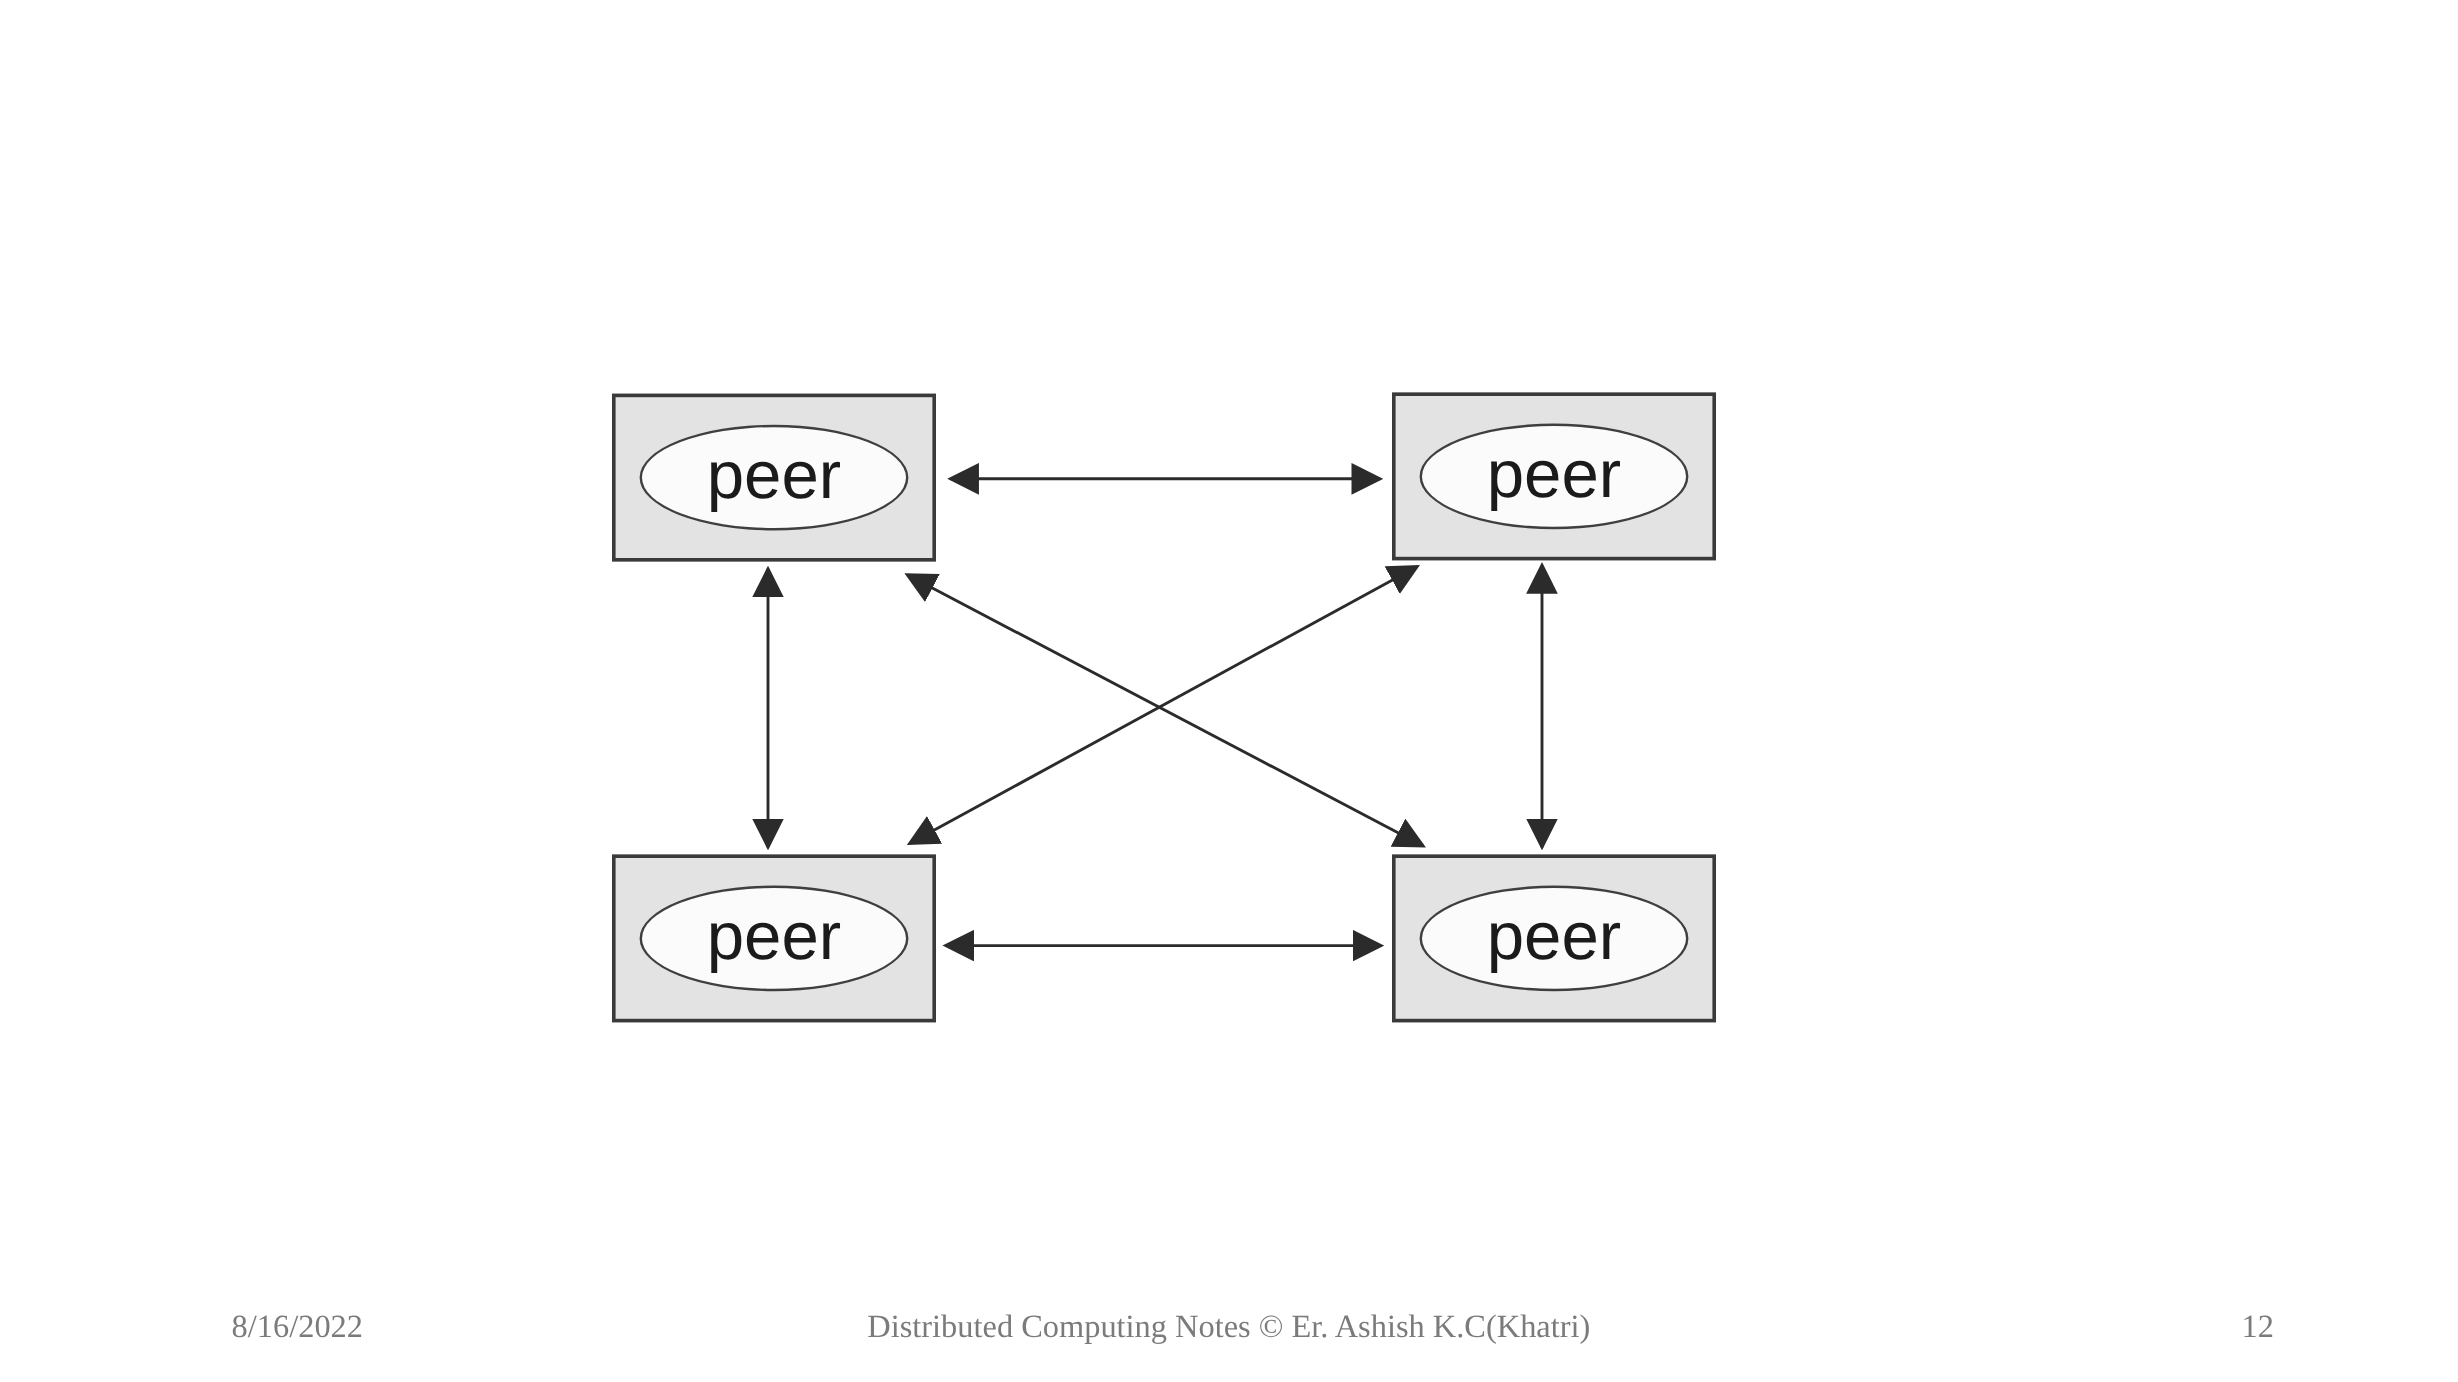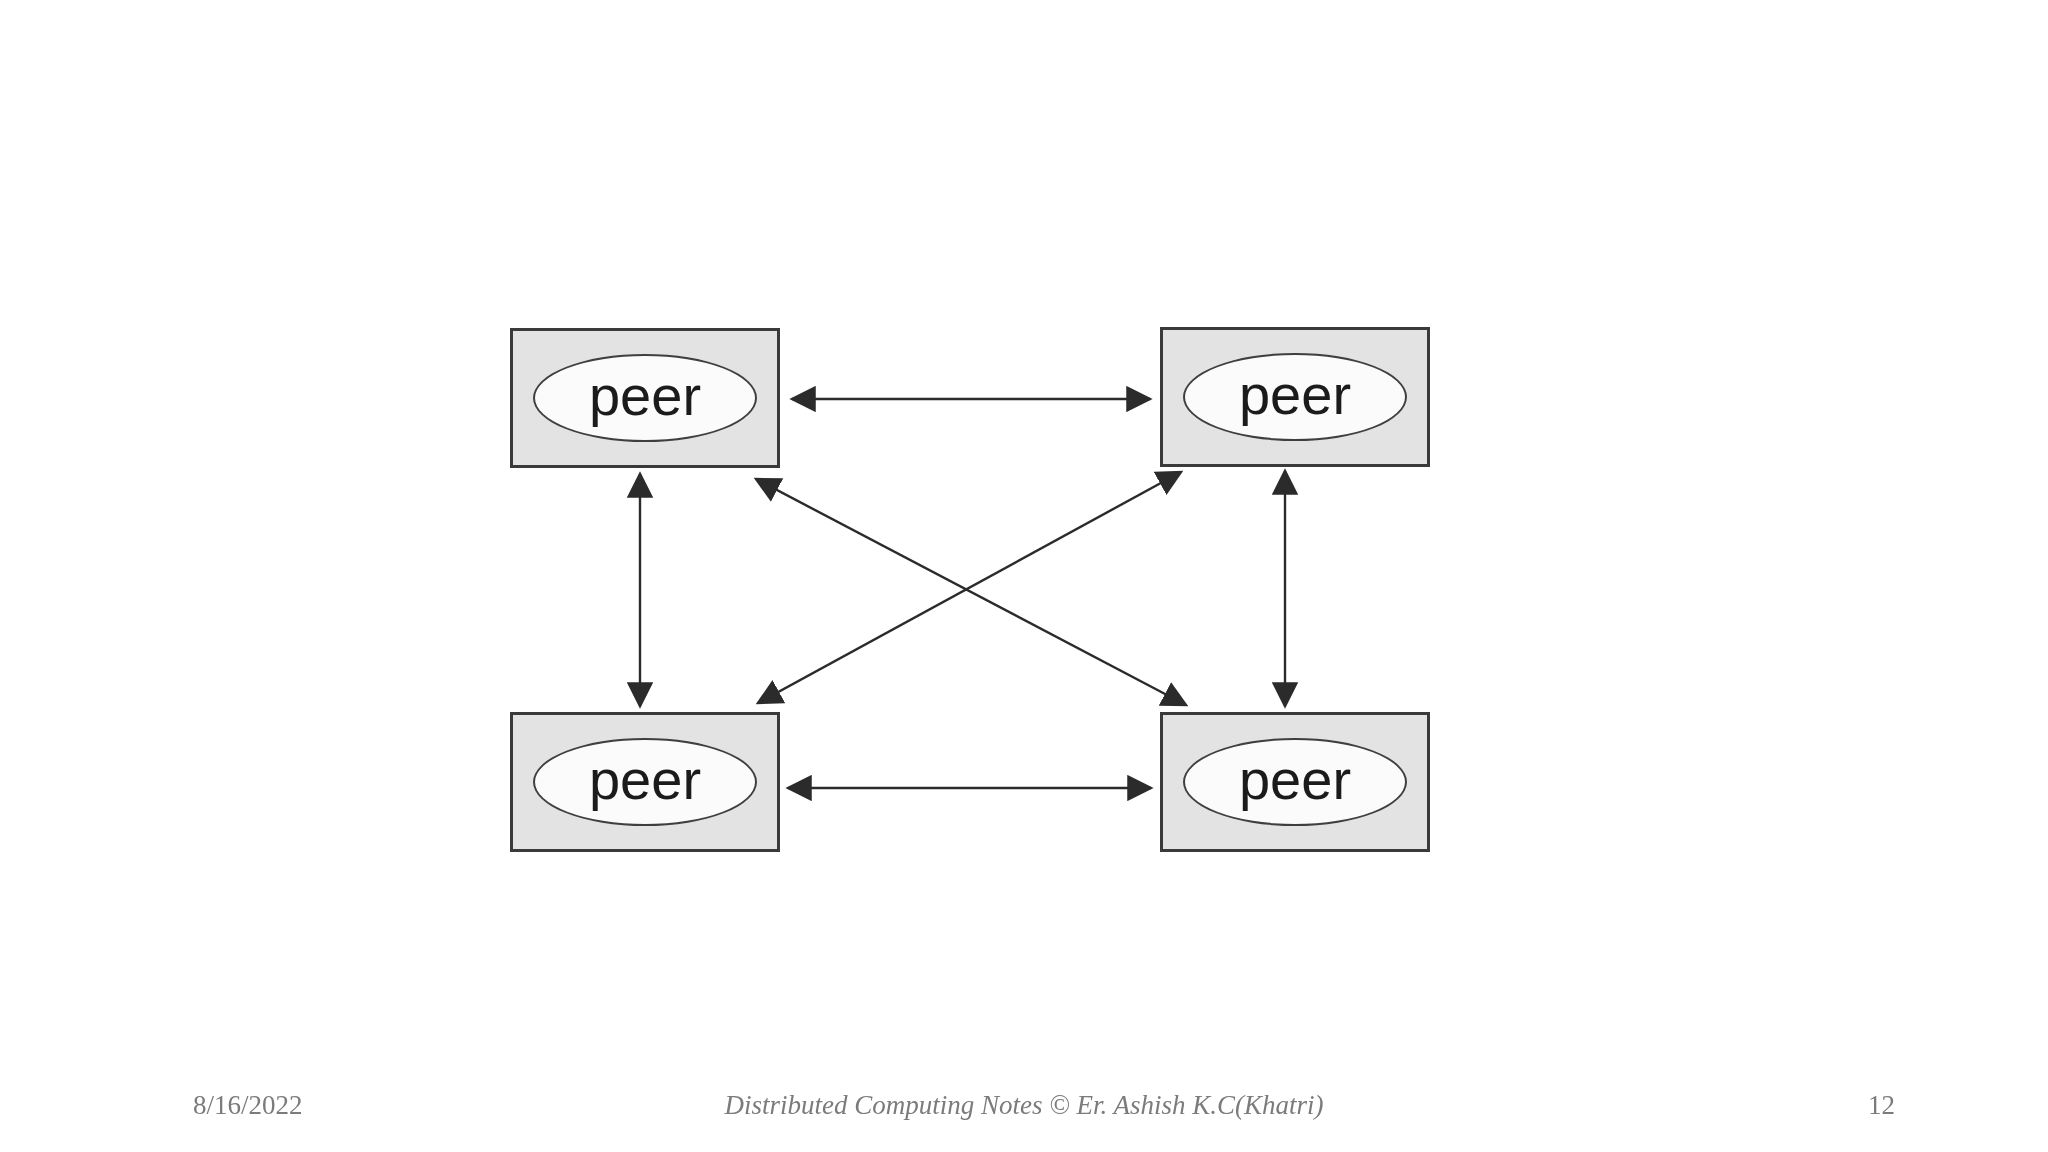--- a/index.html
+++ b/index.html
@@ -79,21 +79,20 @@
     left: 155px;
     top: 0;
     margin-left: 38px;
   }
   .footer-credit {
     position: absolute;
     left: 0;
     top: 0;
     width: 100%;
     text-align: center;
-    font-style: italic;
   }
   .footer-page {
     position: absolute;
     right: 153px;
     top: 0;
     margin-left: 28px;
   }
 </style>
 </head>
 <body>

